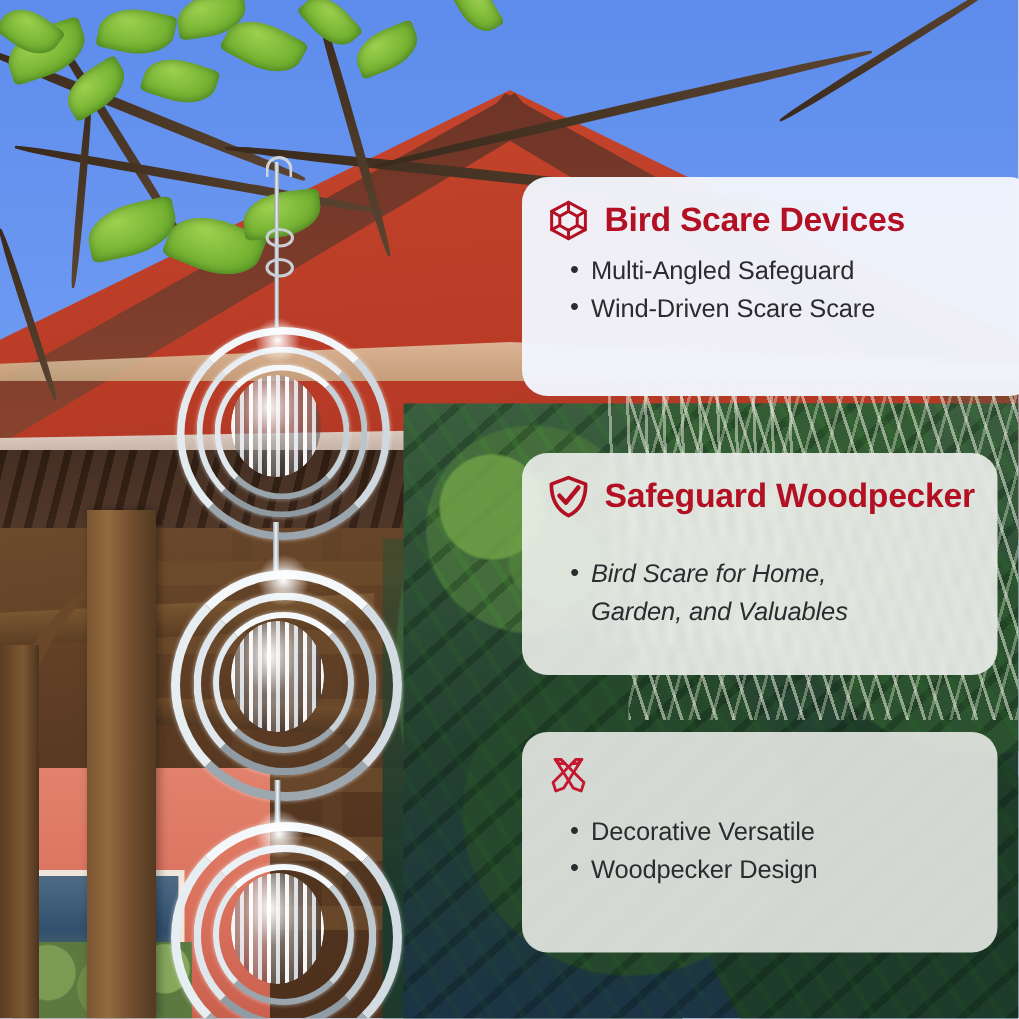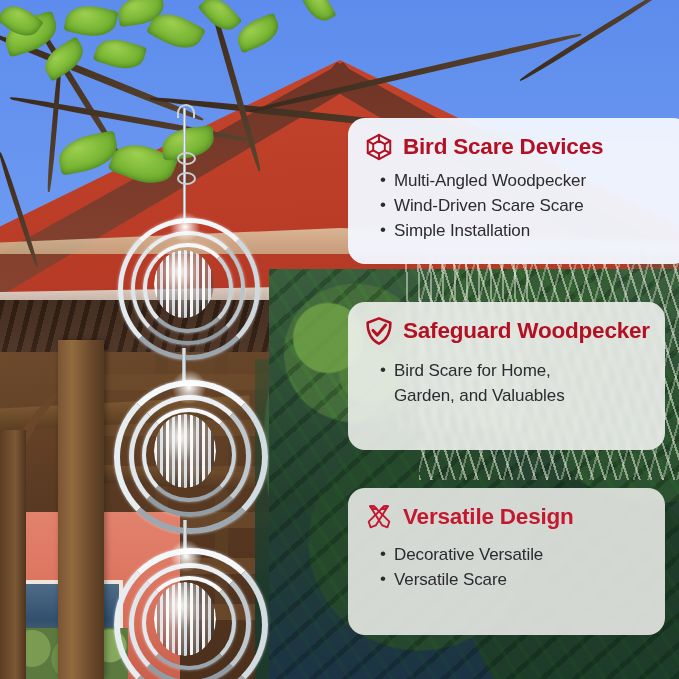--- a/index.html
+++ b/index.html
@@ -454,50 +454,48 @@
           <line x1="28" y1="9.5" x2="22.2" y2="13"></line>
           <line x1="28" y1="22.5" x2="22.2" y2="19.5"></line>
           <line x1="16" y1="29" x2="16" y2="23"></line>
           <line x1="4" y1="22.5" x2="9.8" y2="19.5"></line>
           <line x1="4" y1="9.5" x2="9.8" y2="13"></line>
         </g>
       </svg>
       <div class="card-title t-red-deep">Bird Scare Devices</div>
     </div>
     <ul class="bullets">
-      <li>Multi-Angled Woodpecker</li>
+      <li>Multi-Angled Safeguard</li>
       <li>Wind-Driven Scare Scare</li>
-      <li>Simple Installation</li>
     </ul>
   </div>
 
   <div class="card card-2">
     <div class="card-head">
       <svg class="card-icon" viewBox="0 0 32 32">
         <path d="M16 2.6 L28.2 7.2 C28.2 17.5 24.2 25.6 16 29.6 C7.8 25.6 3.8 17.5 3.8 7.2 Z" fill="none" stroke="#B31023" stroke-width="2.6" stroke-linejoin="round"></path>
         <polyline points="9.6,15.4 14.2,20.4 23,9.6" fill="none" stroke="#B31023" stroke-width="3.2" stroke-linecap="round" stroke-linejoin="round"></polyline>
       </svg>
       <div class="card-title t-red-deep">Safeguard Woodpecker</div>
     </div>
-    <ul class="bullets" style="padding-left:30px;margin-top:12px;">
+    <ul class="bullets" style="padding-left:30px;margin-top:24px;font-style:italic;">
       <li class="wrap2" style="max-width:215px;">Bird Scare for Home, Garden, and Valuables</li>
     </ul>
   </div>
 
   <div class="card card-3">
     <div class="card-head">
       <svg class="card-icon" viewBox="0 0 32 32">
         <g fill="none" stroke="#C41830" stroke-width="2" stroke-linejoin="round" stroke-linecap="round">
           <path d="M6.5 4.5 L10.5 4.5 L27 21 L25 27 L19.5 25 Z"></path>
           <path d="M6.5 4.5 L10.5 4.5 L13.5 7.5 L9.5 7.5 Z"></path>
           <path d="M25.5 4.5 L21.5 4.5 L5 21 L7 27 L12.5 25 Z"></path>
           <path d="M25.5 4.5 L21.5 4.5 L18.5 7.5 L22.5 7.5 Z"></path>
         </g>
       </svg>
-      <div class="card-title t-red-bright">Versatile Design</div>
     </div>
     <ul class="bullets" style="margin-top:10px;">
       <li>Decorative Versatile</li>
-      <li>Versatile Scare</li>
+      <li>Woodpecker Design</li>
     </ul>
   </div>
 
 </div>
 
 </body></html>

